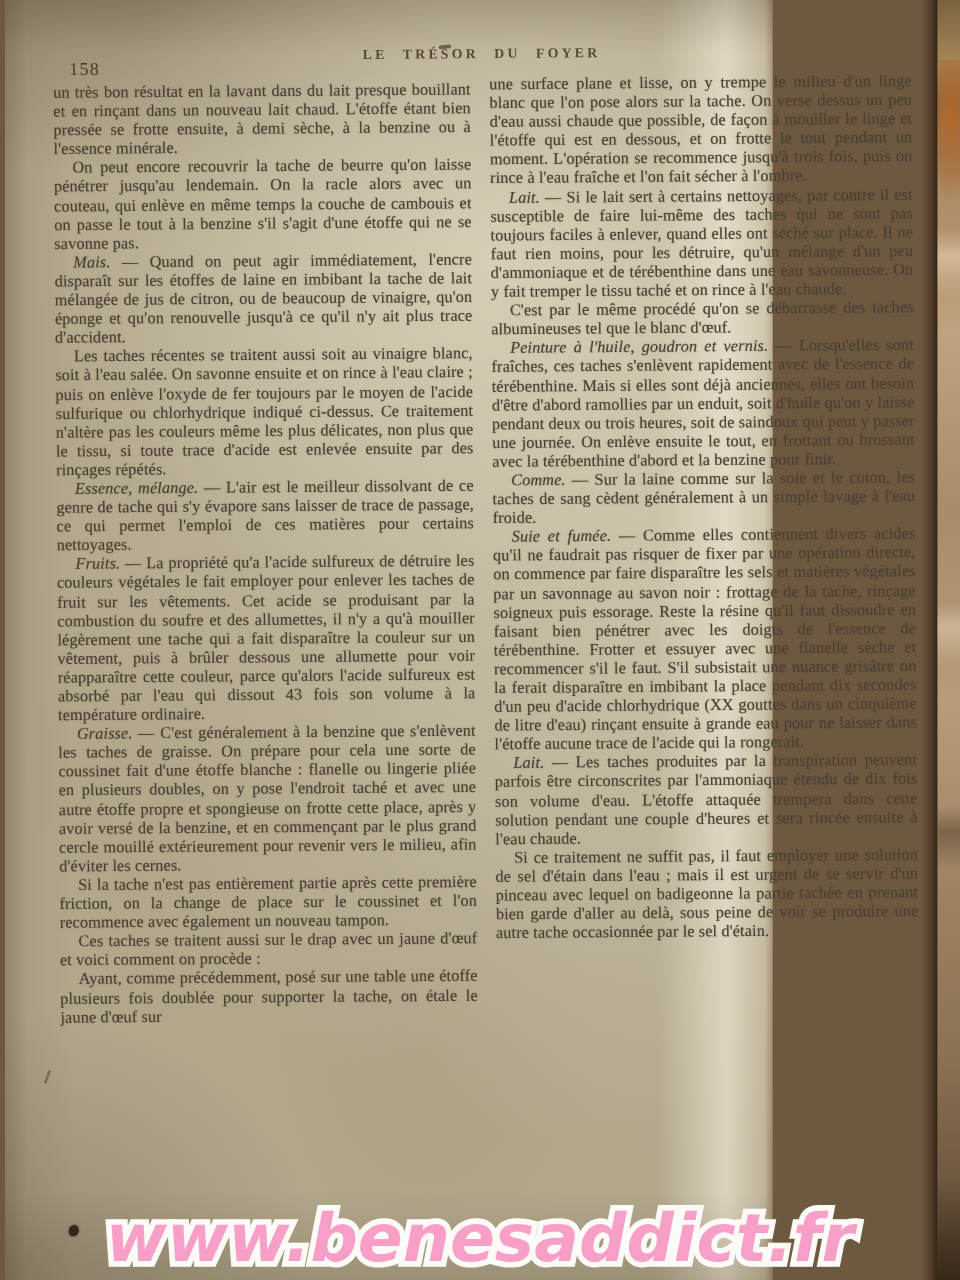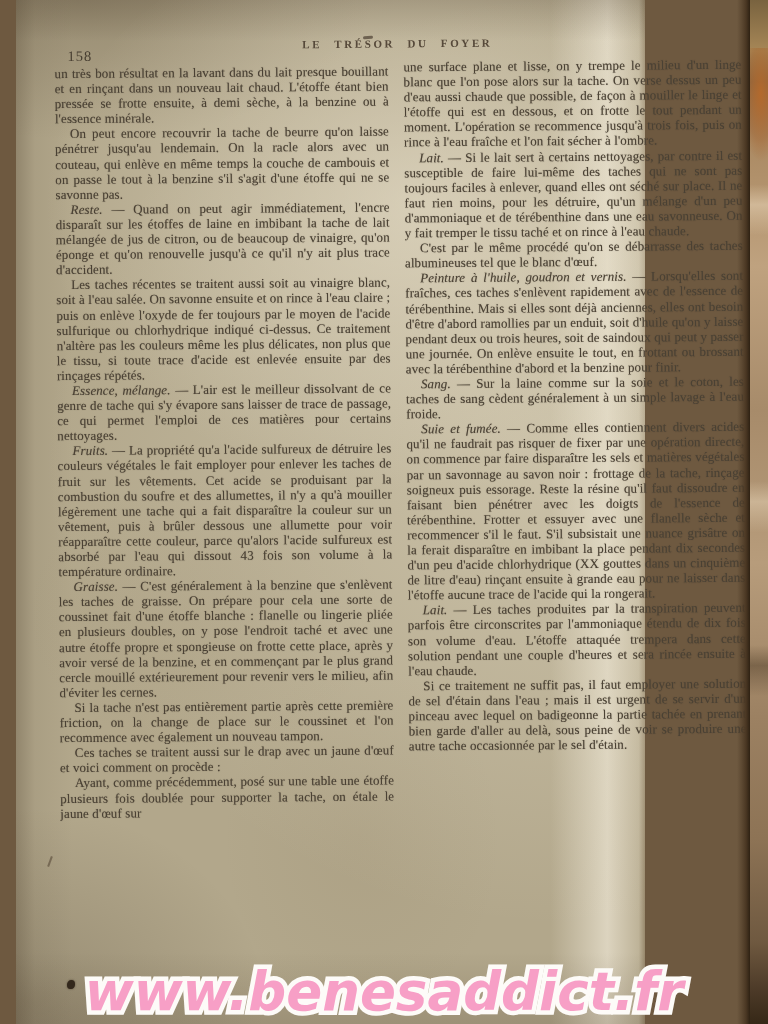--- a/index.html
+++ b/index.html
@@ -3,34 +3,33 @@
 <meta charset="utf-8">
 <style>
   html,body{margin:0;padding:0;}
   .photo{
     position:relative; width:768px; height:1024px; overflow:hidden;
     background:#6e5940;
     font-family:"Liberation Serif", serif;
   }
   
   .page{
-    position:absolute; left:16px; top:0; width:614px; height:1024px;
+    position:absolute; left:4px; top:0; width:614px; height:1024px;
     background-color:#b2a78b;
     background-image:
       radial-gradient(ellipse 520px 400px at 64% 20%, rgba(238,230,210,.55), rgba(238,230,210,0) 72%),
       radial-gradient(ellipse 700px 620px at 88% 45%, rgba(230,222,200,.48), rgba(230,222,200,0) 75%),
       radial-gradient(ellipse 340px 280px at 2% 98%, rgba(62,50,34,.22), rgba(62,50,34,0) 70%),
       radial-gradient(ellipse 420px 200px at 10% 0%, rgba(80,66,46,.28), rgba(80,66,46,0) 70%),
       radial-gradient(ellipse 260px 200px at 30% 60%, rgba(118,100,70,.07), transparent 70%),
       radial-gradient(ellipse 200px 260px at 55% 82%, rgba(118,100,70,.08), transparent 70%),
       linear-gradient(90deg, rgba(70,56,38,.30) 0, rgba(70,56,38,.08) 3%, rgba(0,0,0,0) 9%),
       linear-gradient(180deg, rgba(70,56,38,.25) 0, rgba(0,0,0,0) 4%),
       linear-gradient(0deg, rgba(70,56,38,.20) 0, rgba(0,0,0,0) 7%),
       linear-gradient(90deg, rgba(0,0,0,0) 85%, rgba(243,236,219,.65) 94%, rgba(213,202,178,.35) 99%, rgba(120,98,70,.45) 100%);
-    padding-left: 15px;
   }
   
   .page-gap{
     position:absolute; left:737px; top:0; width:13px; height:1024px;
     background:linear-gradient(90deg, rgba(74,55,35,0) 0%, rgba(74,55,35,.45) 35%, #4a3723 70%, #2e2113 100%);
   }
   
   .next-page{
     position:absolute; left:750px; top:0; width:18px; height:1024px;
     background:linear-gradient(180deg,
@@ -108,35 +107,35 @@
 
 <div class="photo">
 
   <div class="page">
     <div class="content">
       <span class="page-num">158</span>
       <div class="running-title">LE TRÉSOR DU FOYER</div>
       <div class="col col-left" id="col-left">
           <p class="para">un très bon résultat en la lavant dans du lait presque bouillant et en rinçant dans un nouveau lait chaud. L'étoffe étant bien pressée se frotte ensuite, à demi sèche, à la benzine ou à l'essence minérale.</p>
           <p class="para indent">On peut encore recouvrir la tache de beurre qu'on laisse pénétrer jusqu'au lendemain. On la racle alors avec un couteau, qui enlève en même temps la couche de cambouis et on passe le tout à la benzine s'il s'agit d'une étoffe qui ne se savonne pas.</p>
-          <p class="para indent"><em class="lead">Reste. </em>— Quand on peut agir immédiatement, l'encre disparaît sur les étoffes de laine en imbibant la tache de lait mélangée de jus de citron, ou de beaucoup de vinaigre, qu'on éponge et qu'on renouvelle jusqu'à ce qu'il n'y ait plus trace d'accident.</p>
+          <p class="para indent"><em class="lead">Mais. </em>— Quand on peut agir immédiatement, l'encre disparaît sur les étoffes de laine en imbibant la tache de lait mélangée de jus de citron, ou de beaucoup de vinaigre, qu'on éponge et qu'on renouvelle jusqu'à ce qu'il n'y ait plus trace d'accident.</p>
           <p class="para indent">Les taches récentes se traitent aussi soit au vinaigre blanc, soit à l'eau salée. On savonne ensuite et on rince à l'eau claire ; puis on enlève l'oxyde de fer toujours par le moyen de l'acide sulfurique ou chlorhydrique indiqué ci-dessus. Ce traitement n'altère pas les couleurs même les plus délicates, non plus que le tissu, si toute trace d'acide est enlevée ensuite par des rinçages répétés.</p>
           <p class="para indent"><em class="lead">Essence, mélange. </em>— L'air est le meilleur dissolvant de ce genre de tache qui s'y évapore sans laisser de trace de passage, ce qui permet l'emploi de ces matières pour certains nettoyages.</p>
           <p class="para indent"><em class="lead">Fruits. </em>— La propriété qu'a l'acide sulfureux de détruire les couleurs végétales le fait employer pour enlever les taches de fruit sur les vêtements. Cet acide se produisant par la combustion du soufre et des allumettes, il n'y a qu'à mouiller légèrement une tache qui a fait disparaître la couleur sur un vêtement, puis à brûler dessous une allumette pour voir réapparaître cette couleur, parce qu'alors l'acide sulfureux est absorbé par l'eau qui dissout 43 fois son volume à la température ordinaire.</p>
           <p class="para indent"><em class="lead">Graisse. </em>— C'est généralement à la benzine que s'enlèvent les taches de graisse. On prépare pour cela une sorte de coussinet fait d'une étoffe blanche : flanelle ou lingerie pliée en plusieurs doubles, on y pose l'endroit taché et avec une autre étoffe propre et spongieuse on frotte cette place, après y avoir versé de la benzine, et en commençant par le plus grand cercle mouillé extérieurement pour revenir vers le milieu, afin d'éviter les cernes.</p>
           <p class="para indent">Si la tache n'est pas entièrement partie après cette première friction, on la change de place sur le coussinet et l'on recommence avec également un nouveau tampon.</p>
           <p class="para indent">Ces taches se traitent aussi sur le drap avec un jaune d'œuf et voici comment on procède :</p>
           <p class="para indent">Ayant, comme précédemment, posé sur une table une étoffe plusieurs fois doublée pour supporter la tache, on étale le jaune d'œuf sur</p>
         </div>
       <div class="col col-right" id="col-right">
           <p class="para">une surface plane et lisse, on y trempe le milieu d'un linge blanc que l'on pose alors sur la tache. On verse dessus un peu d'eau aussi chaude que possible, de façon à mouiller le linge et l'étoffe qui est en dessous, et on frotte le tout pendant un moment. L'opération se recommence jusqu'à trois fois, puis on rince à l'eau fraîche et l'on fait sécher à l'ombre.</p>
           <p class="para indent"><em class="lead">Lait. </em>— Si le lait sert à certains nettoyages, par contre il est susceptible de faire lui-même des taches qui ne sont pas toujours faciles à enlever, quand elles ont séché sur place. Il ne faut rien moins, pour les détruire, qu'un mélange d'un peu d'ammoniaque et de térébenthine dans une eau savonneuse. On y fait tremper le tissu taché et on rince à l'eau chaude.</p>
           <p class="para indent">C'est par le même procédé qu'on se débarrasse des taches albumineuses tel que le blanc d'œuf.</p>
           <p class="para indent"><em class="lead">Peinture à l'huile, goudron et vernis. </em>— Lorsqu'elles sont fraîches, ces taches s'enlèvent rapidement avec de l'essence de térébenthine. Mais si elles sont déjà anciennes, elles ont besoin d'être d'abord ramollies par un enduit, soit d'huile qu'on y laisse pendant deux ou trois heures, soit de saindoux qui peut y passer une journée. On enlève ensuite le tout, en frottant ou brossant avec la térébenthine d'abord et la benzine pour finir.</p>
-          <p class="para indent"><em class="lead">Sang. </em>— Sur la laine comme sur la soie et le coton, les taches de sang cèdent généralement à un simple lavage à l'eau froide.</p>
+          <p class="para indent"><em class="lead">Comme. </em>— Sur la laine comme sur la soie et le coton, les taches de sang cèdent généralement à un simple lavage à l'eau froide.</p>
           <p class="para indent"><em class="lead">Suie et fumée. </em>— Comme elles contiennent divers acides qu'il ne faudrait pas risquer de fixer par une opération directe, on commence par faire disparaître les sels et matières végétales par un savonnage au savon noir : frottage de la tache, rinçage soigneux puis essorage. Reste la résine qu'il faut dissoudre en faisant bien pénétrer avec les doigts de l'essence de térébenthine. Frotter et essuyer avec une flanelle sèche et recommencer s'il le faut. S'il subsistait une nuance grisâtre on la ferait disparaître en imbibant la place pendant dix secondes d'un peu d'acide chlorhydrique (XX gouttes dans un cinquième de litre d'eau) rinçant ensuite à grande eau pour ne laisser dans l'étoffe aucune trace de l'acide qui la rongerait.</p>
           <p class="para indent"><em class="lead">Lait. </em>— Les taches produites par la transpiration peuvent parfois être circonscrites par l'ammoniaque étendu de dix fois son volume d'eau. L'étoffe attaquée trempera dans cette solution pendant une couple d'heures et sera rincée ensuite à l'eau chaude.</p>
           <p class="para indent">Si ce traitement ne suffit pas, il faut employer une solution de sel d'étain dans l'eau ; mais il est urgent de se servir d'un pinceau avec lequel on badigeonne la partie tachée en prenant bien garde d'aller au delà, sous peine de voir se produire une autre tache occasionnée par le sel d'étain.</p>
         </div>
     </div>
     <div class="speck"></div>
     <div class="stray-mark"></div>
     <div class="margin-tick"></div>
   </div>
 

